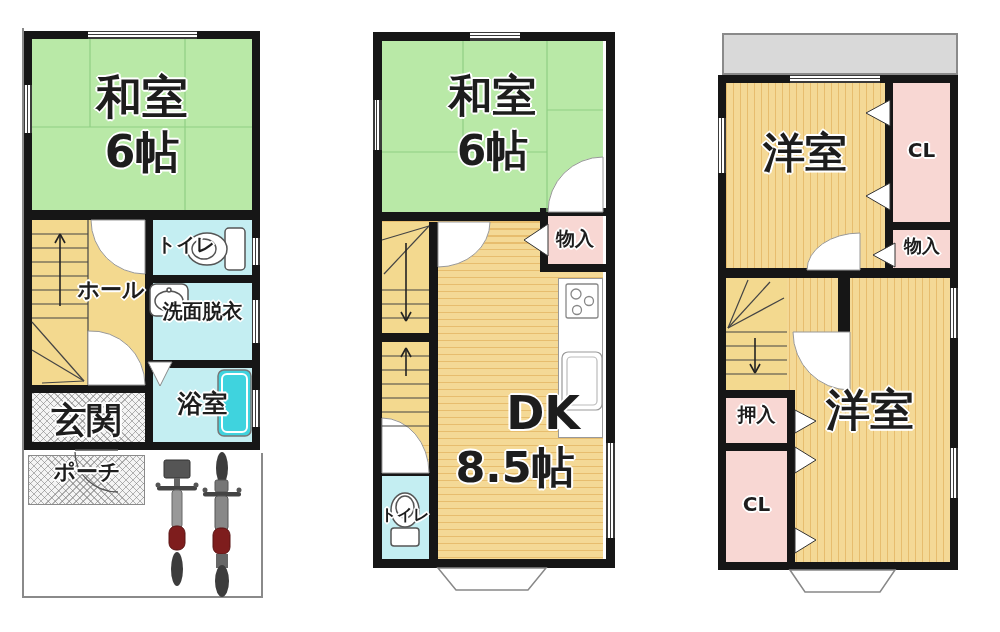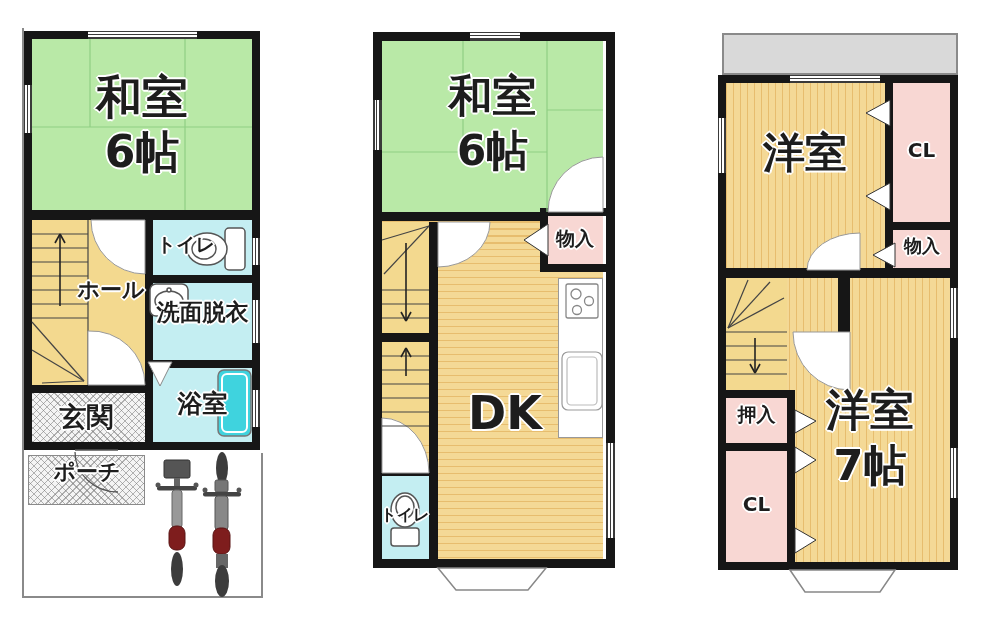--- a/index.html
+++ b/index.html
@@ -148,23 +148,23 @@
         <rect x="191" y="500" width="17" height="26" rx="7" fill="var(--seat-red)" stroke="#5a1414"></rect>
         <rect x="194" y="526" width="12" height="14" fill="#666"></rect>
         <ellipse cx="200" cy="553" rx="7" ry="16" fill="#3c3c3c"></ellipse>
       </g>
     </svg>
 
     <div class="label" style="left:10px;top:46px;width:220px;font-size:46px;">和室</div>
     <div class="label" style="left:10px;top:102px;width:220px;font-size:44px;">6帖</div>
     <div class="label" style="left:128px;top:207px;width:72px;font-size:19px;">トイレ</div>
     <div class="label" style="left:44px;top:251px;width:90px;font-size:22px;">ホール</div>
-    <div class="label" style="left:131px;top:273px;width:99px;font-size:23px;">洗面脱衣</div>
+    <div class="label" style="left:131px;top:273px;width:99px;font-size:20px;">洗面脱衣</div>
     <div class="label" style="left:131px;top:363px;width:99px;font-size:25px;">浴室</div>
-    <div class="label" style="left:10px;top:375px;width:109px;font-size:27px;">玄関</div>
+    <div class="label" style="left:10px;top:375px;width:109px;font-size:35px;">玄関</div>
     <div class="label" style="left:10px;top:433px;width:110px;font-size:22px;">ポーチ</div>
   </div>
 
   <div class="floor" id="f2" style="left:370px;top:28px;width:250px;height:580px;">
     <div class="building building9" style="left:3px;top:4px;width:242px;height:536px;"></div>
 
     <div class="fill green" style="left:12px;top:13px;width:221px;height:171px;"></div>
     <div class="fill stripe-h" style="left:12px;top:193px;width:221px;height:338px;"></div>
     <div class="wall" style="left:12px;top:184px;width:166px;height:9px;"></div>
 
@@ -242,21 +242,22 @@
         <rect x="192" y="324" width="40" height="58" rx="6" fill="#fff" stroke="#999" stroke-width="1.2"></rect>
         <rect x="197" y="329" width="30" height="48" rx="4" fill="none" stroke="#bbb" stroke-width="1.2"></rect>
       </g>
 
       <path d="M68,540 L86,562 L158,562 L176,540 Z" fill="#fff" stroke="#888" stroke-width="1.5"></path>
     </svg>
 
     <div class="label" style="left:12px;top:46px;width:221px;font-size:44px;">和室</div>
     <div class="label" style="left:12px;top:102px;width:221px;font-size:42px;">6帖</div>
     <div class="label" style="left:170px;top:201px;width:70px;font-size:19px;">物入</div>
-    <div class="label" style="left:60px;top:362px;width:150px;font-size:46px;">DK</div>
+    <div class="label" style="left:60px;top:362px;width:150px;font-size:46px;text-align:right;">DK</div>
+    <div class="label" style="left:55px;top:418px;width:180px;font-size:43px;">8.5帖</div>
     <div class="label" style="left:0px;top:479px;width:70px;font-size:16px;">トイレ</div>
   </div>
 
   <div class="floor" id="f3" style="left:718px;top:28px;width:245px;height:580px;">
     <div class="veranda gray" style="left:4px;top:5px;width:236px;height:42px;"></div>
     <div class="building" style="left:0px;top:47px;width:240px;height:495px;"></div>
 
     <div class="fill stripe-v" style="left:8px;top:55px;width:224px;height:185px;"></div>
     <div class="wall" style="left:167px;top:55px;width:8px;height:185px;"></div>
     <div class="fill pink" style="left:175px;top:55px;width:57px;height:139px;"></div>
@@ -312,16 +313,15 @@
 
       <path d="M72,542 L87,564 L162,564 L177,542 Z" fill="#fff" stroke="#888" stroke-width="1.5"></path>
     </svg>
 
     <div class="label" style="left:12px;top:104px;width:150px;font-size:42px;">洋室</div>
     <div class="label" style="left:175px;top:112px;width:57px;font-size:20px;">CL</div>
     <div class="label" style="left:176px;top:209px;width:56px;font-size:18px;">物入</div>
     <div class="label" style="left:4px;top:377px;width:69px;font-size:19px;">押入</div>
     <div class="label" style="left:8px;top:466px;width:61px;font-size:20px;">CL</div>
     <div class="label" style="left:77px;top:360px;width:150px;font-size:44px;">洋室</div>
-    <div class="label" style="left:77px;top:416px;width:150px;font-size:43px;">7帖</div>
   </div>
 
 </div>
 
 </body></html>

